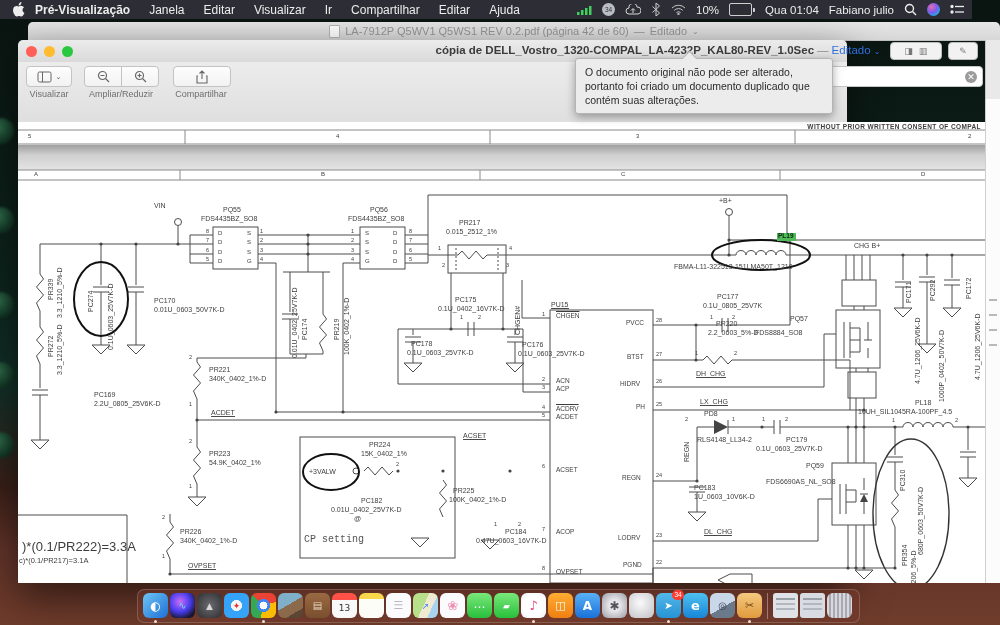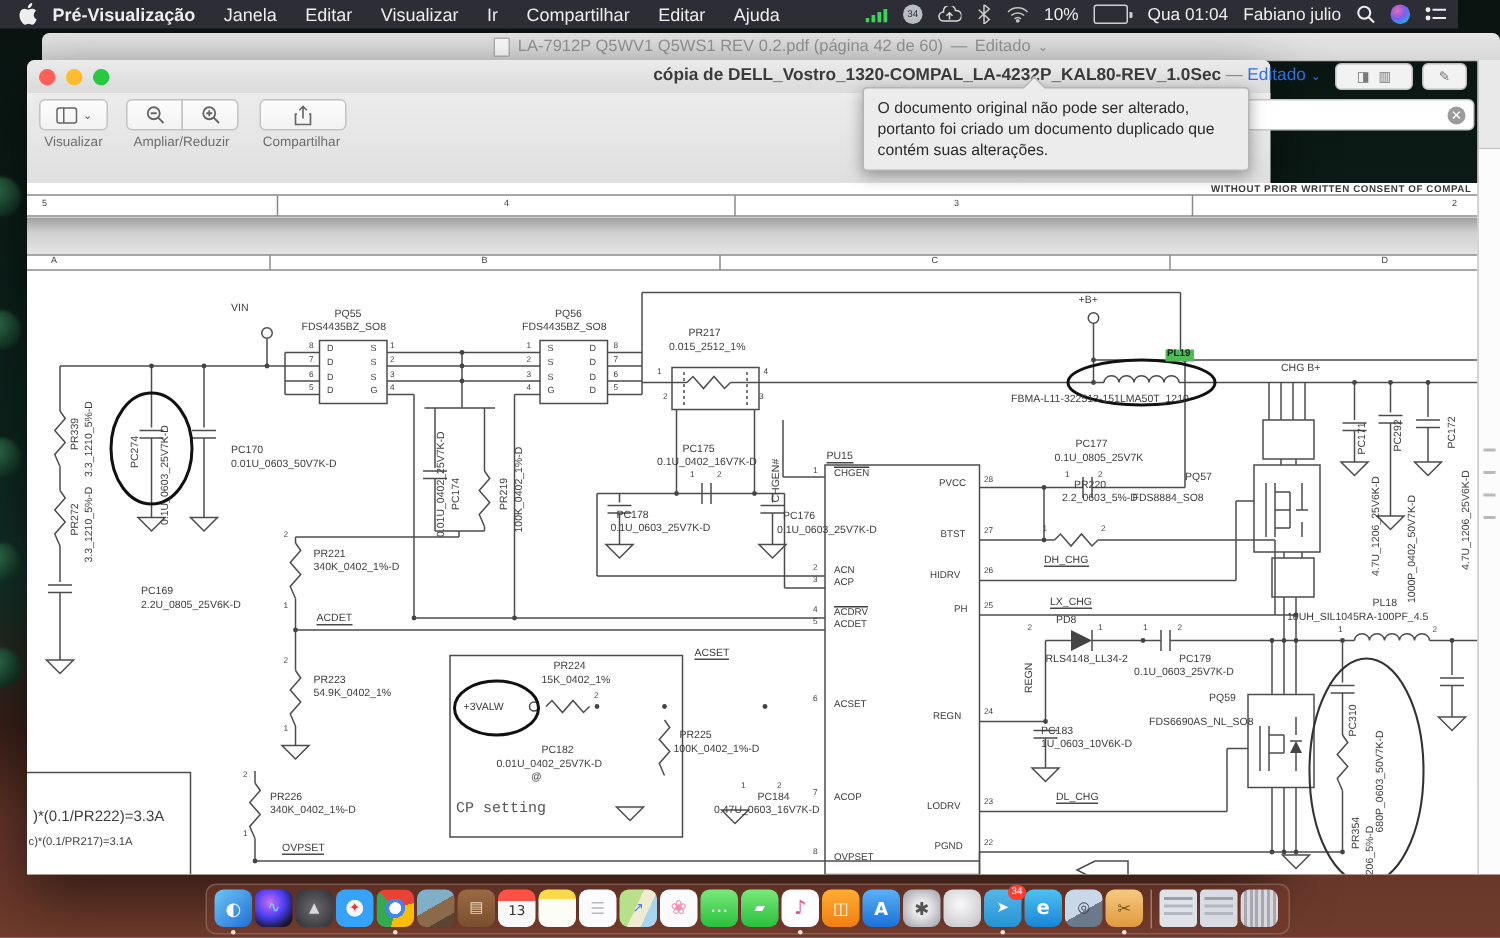--- a/index.html
+++ b/index.html
@@ -420,21 +420,21 @@
           <div class="lbl" style="left: 76px; top: 269px;">PC169</div>
           <div class="lbl" style="left: 76px; top: 278px;">2.2U_0805_25V6K-D</div>
           <div class="lbl" style="left: 191px; top: 244px;">PR221</div>
           <div class="lbl" style="left: 191px; top: 253px;">340K_0402_1%-D</div>
           <div class="lbl net" style="left: 193px; top: 287px;">ACDET</div>
           <div class="lbl" style="left: 191px; top: 328px;">PR223</div>
           <div class="lbl" style="left: 191px; top: 337px;">54.9K_0402_1%</div>
           <div class="lbl" style="left: 162px; top: 406px;">PR226</div>
           <div class="lbl" style="left: 162px; top: 415px;">340K_0402_1%-D</div>
           <div class="lbl net" style="left: 170px; top: 440px;">OVPSET</div>
-          <div class="lbl" style="left: 4px; top: 418px; font-size: 10px;">)*(0.1/PR222)=3.3A</div>
+          <div class="lbl" style="left: 4px; top: 418px; font-size: 13px;">)*(0.1/PR222)=3.3A</div>
           <div class="lbl" style="left: 1px; top: 435px; font-size: 7.5px;">c)*(0.1/PR217)=3.1A</div>
           <div class="lbl" style="left: 393px; top: 218px;">PC178</div>
           <div class="lbl" style="left: 389px; top: 227px;">0.1U_0603_25V7K-D</div>
           <div class="lbl" style="left: 437px; top: 174px;">PC175</div>
           <div class="lbl" style="left: 420px; top: 183px;">0.1U_0402_16V7K-D</div>
           <div class="lbl" style="left: 504px; top: 219px;">PC176</div>
           <div class="lbl" style="left: 500px; top: 228px;">0.1U_0603_25V7K-D</div>
           <div class="lbl net" style="left: 533px; top: 179px;">PU15</div>
           <div class="lbl" style="left: 351px; top: 319px;">PR224</div>
           <div class="lbl" style="left: 343px; top: 328px;">15K_0402_1%</div>

